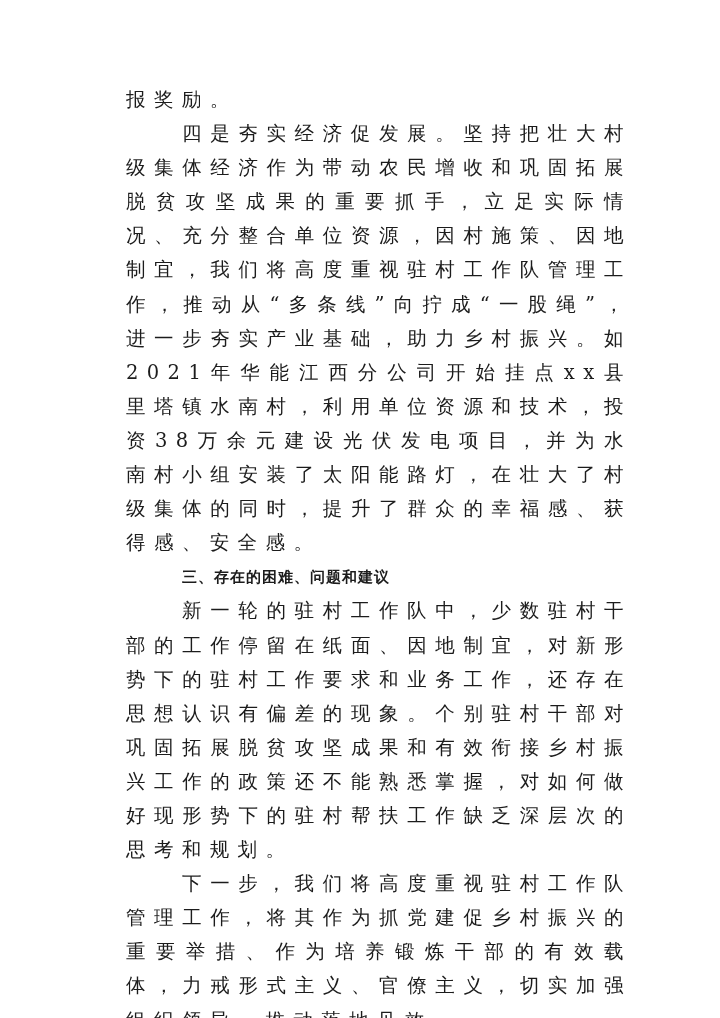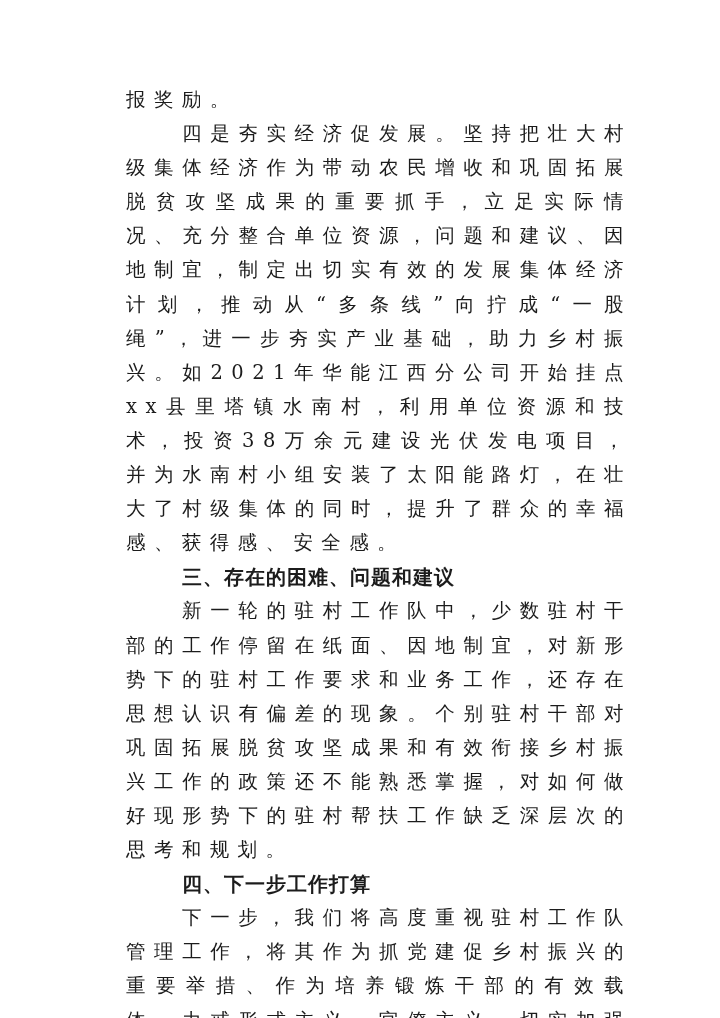--- a/index.html
+++ b/index.html
@@ -12,31 +12,30 @@
     position: absolute; left: 110px; top: 83px; width: 506px;
     font-family: "DejaVu Serif", "Liberation Serif", serif;
     color: #1c1c1c;
     font-size: 19.5px;
     line-height: 34.1px;
     letter-spacing: 8.4px;
   }
   .content p { margin: 0; text-align: justify; text-align-last: left; word-break: break-all; }
   .content p.indent { text-indent: 56px; }
   .content h2 {
-    margin: 0; font-size: 20px; font-weight: bold; letter-spacing: 1px;
+    margin: 0; font-size: 15px; font-weight: bold; letter-spacing: 1px;
     text-indent: 56px; line-height: 34.1px;
     font-family: "DejaVu Sans", "Liberation Sans", sans-serif;
   }
 </style>
 </head>
 <body>
 
 <div class="page">
   <div class="content">
     <p>报奖励。</p>
-    <p class="indent">四是夯实经济促发展。坚持把壮大村级集体经济作为带动农民增收和巩固拓展脱贫攻坚成果的重要抓手，立足实际情况、充分整合单位资源，问题和建议、因地制宜，制定出切实有效的发展集体经济计划，推动从“多条线”向拧成“一股绳”，进一步夯实产业基础，助力乡村振兴。如2021年华能江西分公司开始挂点xx县里塔镇水南村，利用单位资源和技术，投资38万余元建设光伏发电项目，并为水南村小组安装了太阳能路灯，在壮大了村级集体的同时，提升了群众的幸福感、获得感、安全感。</p>
+    <p class="indent">四是夯实经济促发展。坚持把壮大村级集体经济作为带动农民增收和巩固拓展脱贫攻坚成果的重要抓手，立足实际情况、充分整合单位资源，因村施策、因地制宜，我们将高度重视驻村工作队管理工作，推动从“多条线”向拧成“一股绳”，进一步夯实产业基础，助力乡村振兴。如2021年华能江西分公司开始挂点xx县里塔镇水南村，利用单位资源和技术，投资38万余元建设光伏发电项目，并为水南村小组安装了太阳能路灯，在壮大了村级集体的同时，提升了群众的幸福感、获得感、安全感。</p>
     <h2>三、存在的困难、问题和建议</h2>
     <p class="indent">新一轮的驻村工作队中，少数驻村干部的工作停留在纸面、因地制宜，对新形势下的驻村工作要求和业务工作，还存在思想认识有偏差的现象。个别驻村干部对巩固拓展脱贫攻坚成果和有效衔接乡村振兴工作的政策还不能熟悉掌握，对如何做好现形势下的驻村帮扶工作缺乏深层次的思考和规划。</p>
-    <h2>四、下一步工作打算</h2>
     <p class="indent">下一步，我们将高度重视驻村工作队管理工作，将其作为抓党建促乡村振兴的重要举措、作为培养锻炼干部的有效载体，力戒形式主义、官僚主义，切实加强组织领导，推动落地见效。</p>
 
   </div>
 </div>
 
 </body></html>

